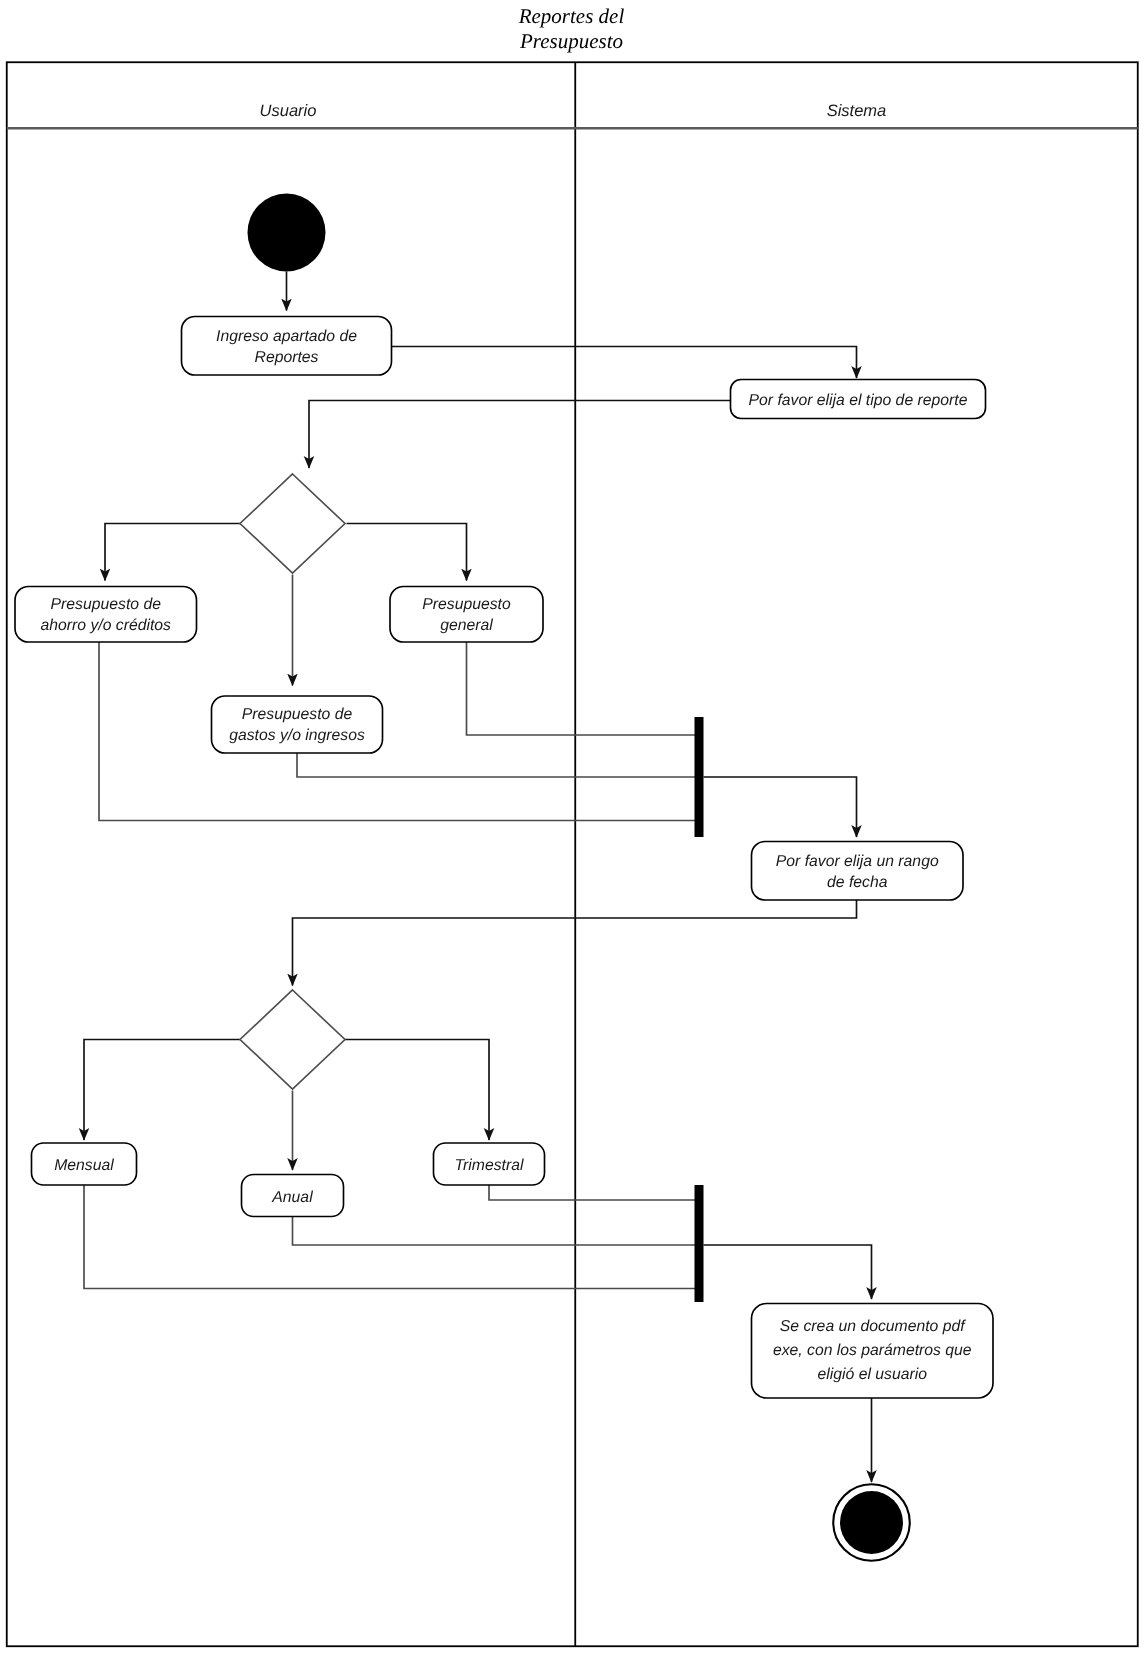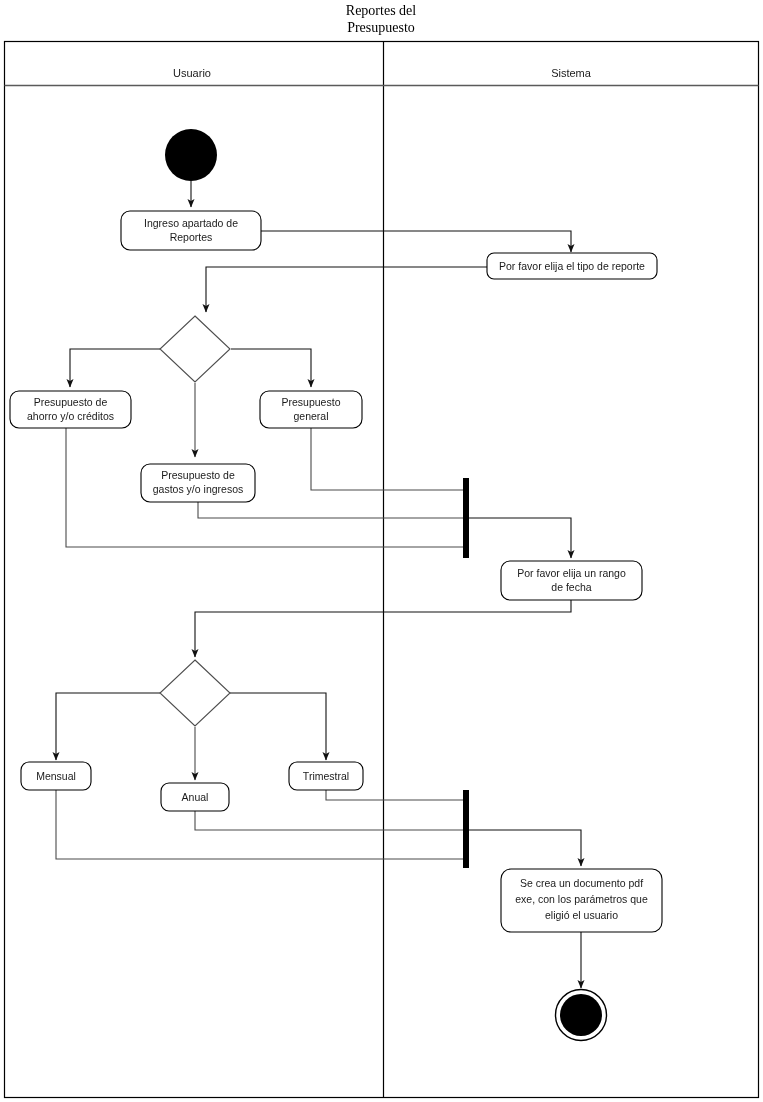--- a/index.html
+++ b/index.html
@@ -11,20 +11,21 @@
   body {
     width: 763px;
     height: 1102px;
     font-family: "Liberation Sans", sans-serif;
     overflow: hidden;
   }
   #diagram-root {
     position: relative;
     width: 763px;
     height: 901px;
+    font-style: italic;
   }
   svg#activity-diagram {
     display: block;
     width: 763px;
     height: 1102px;
   }
   .lane-frame {
     fill: none;
     stroke: #000000;
     stroke-width: 1.2;

